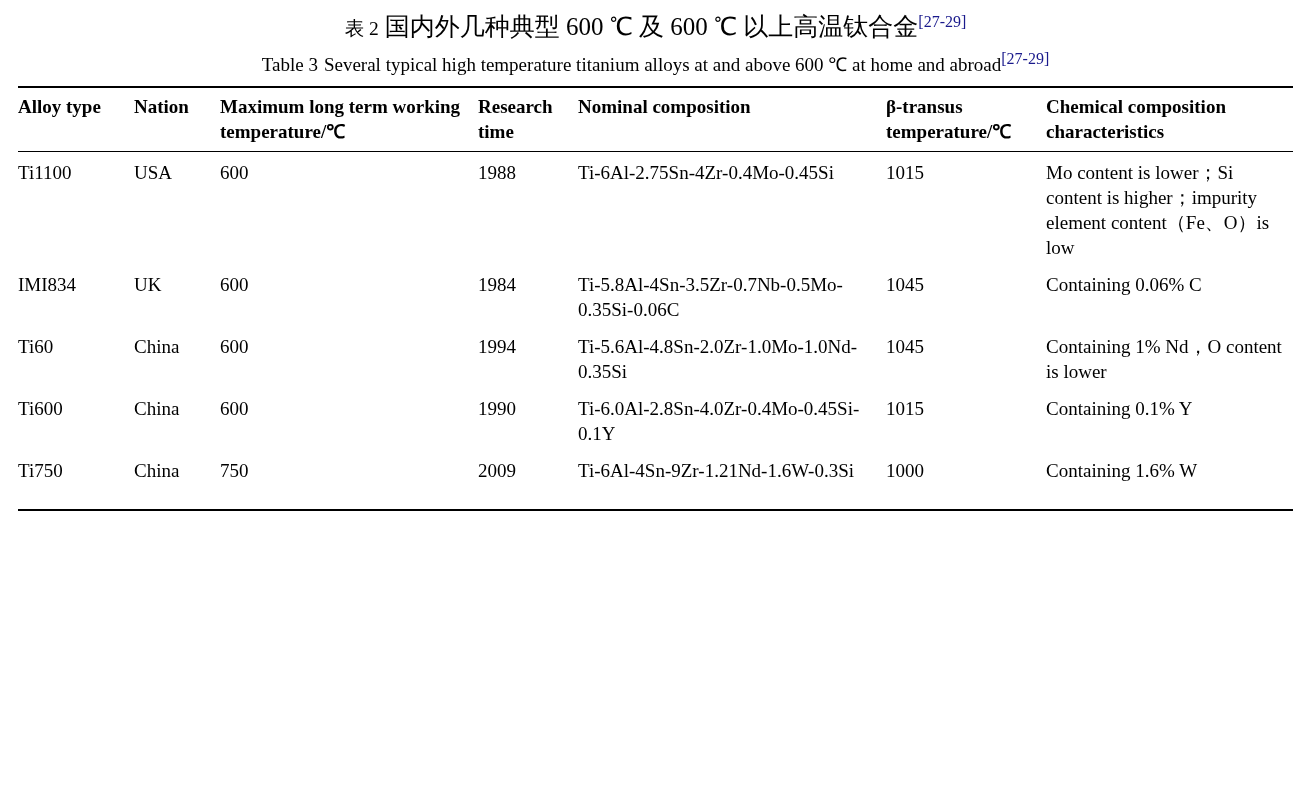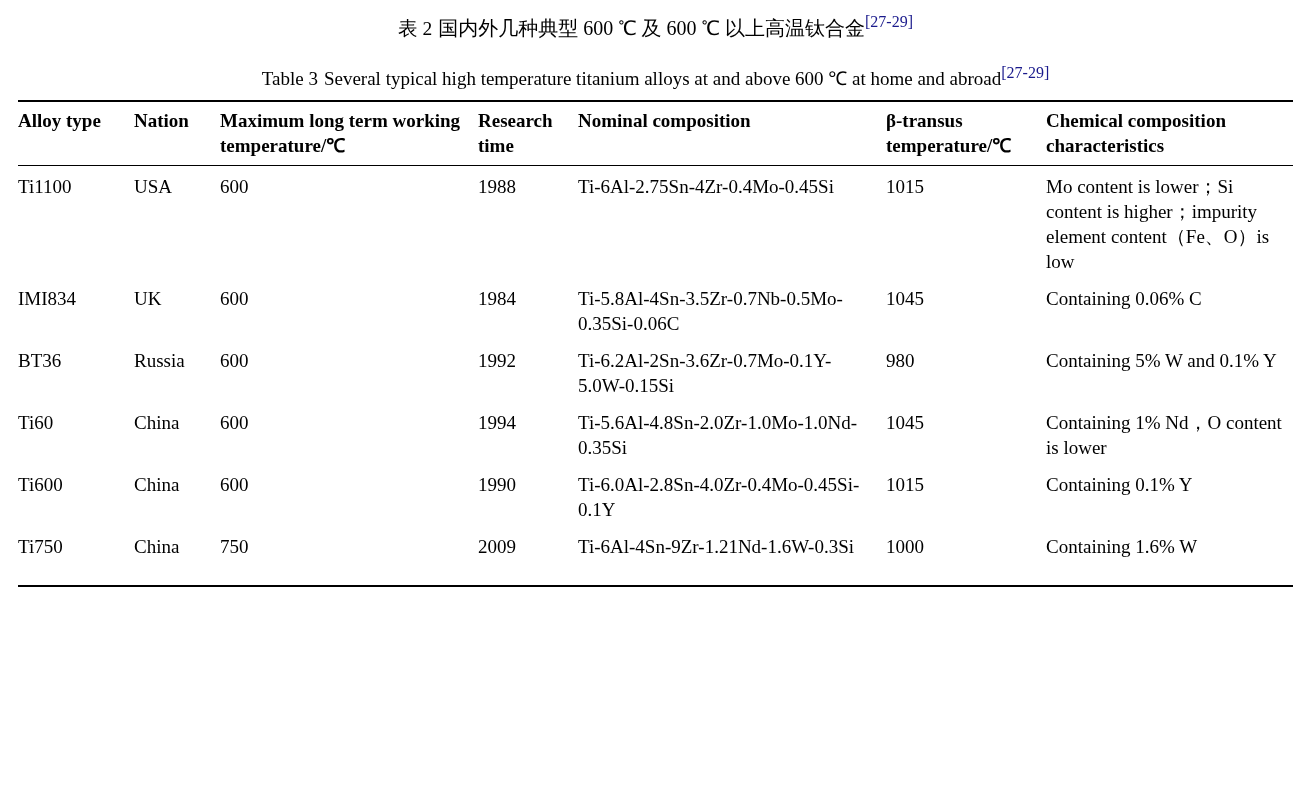--- a/index.html
+++ b/index.html
@@ -22,30 +22,30 @@
     position: relative;
   }
   .caption {
     text-align: center;
     font-size: 19.5px;
     line-height: 28px;
     white-space: nowrap;
   }
   .caption-cn {
     font-family: "Liberation Serif", serif;
-    font-size: 20px;
+    font-size: 25px;
   }
   .caption-num {
     margin-right: 6px;
   }
   .caption-en {
     text-align: center;
     font-size: 19px;
     line-height: 28px;
-    margin-top: 16px;
+    margin-top: 2px;
     white-space: nowrap;
   }
   .ref {
     font-size: 16px;
     vertical-align: super;
     color: #1a1a8c;
   }
   table.tbl {
     width: 100%;
     border-collapse: collapse;
@@ -126,29 +126,20 @@
       <tr>
         <td>IMI834</td>
         <td>UK</td>
         <td>600</td>
         <td>1984</td>
         <td>Ti-5.8Al-4Sn-3.5Zr-0.7Nb-0.5Mo-0.35Si-0.06C</td>
         <td>1045</td>
         <td>Containing 0.06% C</td>
       </tr>
       <tr>
-        <td>BT36</td>
-        <td>Russia</td>
-        <td>600</td>
-        <td>1992</td>
-        <td>Ti-6.2Al-2Sn-3.6Zr-0.7Mo-0.1Y-5.0W-0.15Si</td>
-        <td>980</td>
-        <td>Containing 5% W and 0.1% Y</td>
-      </tr>
-      <tr>
         <td>Ti60</td>
         <td>China</td>
         <td>600</td>
         <td>1994</td>
         <td>Ti-5.6Al-4.8Sn-2.0Zr-1.0Mo-1.0Nd-0.35Si</td>
         <td>1045</td>
         <td>Containing 1% Nd，O content is lower</td>
       </tr>
       <tr>
         <td>Ti600</td>

